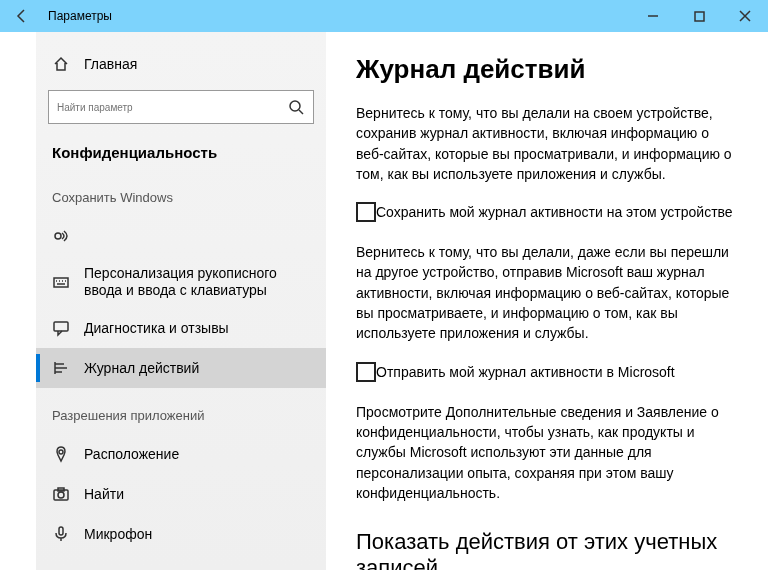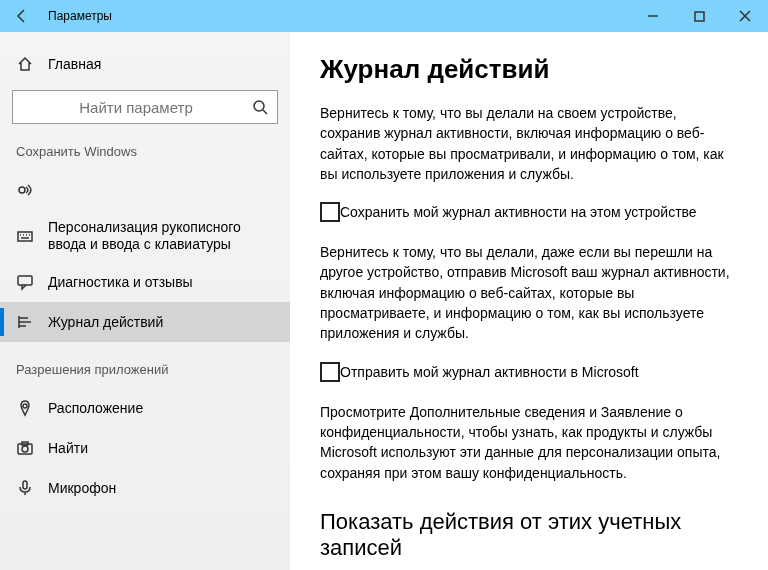--- a/index.html
+++ b/index.html
@@ -3,29 +3,29 @@
 <meta charset="utf-8">
 <style>
   * { box-sizing: border-box; margin: 0; padding: 0; }
   html, body { width: 768px; height: 570px; overflow: hidden; font-family: "Segoe UI", Tahoma, sans-serif; background: #fff; color: #000; }
   .titlebar { height: 32px; display: flex; align-items: center; background: #7dd3fc; font-size: 12px; }
   .titlebar .back { width: 44px; height: 32px; display: flex; align-items: center; justify-content: center; }
   .titlebar .title { flex: 1; padding-left: 4px; }
   .titlebar .winbtns { display: flex; }
   .titlebar .winbtn { width: 46px; height: 32px; display: flex; align-items: center; justify-content: center; }
   .layout { display: flex; height: calc(570px - 32px); }
-  .sidebar { width: 290px; background: linear-gradient(to bottom, #f4f4f4, #efefef); padding: 12px 0 0 0; overflow: hidden; }
+  .sidebar { width: 290px; background: linear-gradient(to bottom, #f4f4f4, #efefef); padding: 12px 0 0 0; overflow: hidden; margin-left: 36px; }
   .sidebar .row { display: flex; align-items: center; height: 40px; padding: 0 16px; font-size: 14px; gap: 14px; }
   .sidebar .row.heading { color: #555; font-size: 13px; height: 36px; margin-top: 10px; }
   .sidebar .row.selected { background: #d4d4d4; position: relative; }
   .sidebar .row.selected::before { content: ""; position: absolute; left: 0; top: 6px; bottom: 6px; width: 4px; background: #0078d7; }
   .sidebar .row .icon { width: 18px; height: 18px; display: flex; align-items: center; justify-content: center; flex-shrink: 0; }
   .sidebar .row .txt { flex: 1; line-height: 1.2; }
   .sidebar .search { margin: 6px 12px 10px 12px; height: 34px; border: 1px solid #999; background: #fff; display: flex; align-items: center; padding: 0 8px; }
-  .sidebar .search input { flex: 1; border: none; outline: none; font-size: 15px; background: transparent; text-align: center; }
+  .sidebar .search input { flex: 1; border: none; outline: none; font-size: 10px; background: transparent; }
   .sidebar .search .sicon { width: 18px; height: 18px; display:flex; align-items:center; justify-content:center; }
   .sidebar .current { font-weight: 600; padding: 0 16px; font-size: 15px; height: 36px; display:flex; align-items:center; }
   .content { flex: 1; padding: 22px 28px 0 30px; overflow: hidden; }
   .content h1 { font-size: 26px; font-weight: 600; margin-bottom: 18px; }
   .content h2 { font-size: 22px; font-weight: 400; margin: 26px 0 14px 0; }
   .content p { font-size: 14px; line-height: 1.45; margin-bottom: 18px; max-width: 420px; }
   .cb { display: flex; align-items: center; margin-bottom: 20px; font-size: 14px; }
   .cb .box { width: 20px; height: 20px; border: 2px solid #222; flex-shrink: 0; }
   .tall .txt { font-size: 14px; }
   svg { stroke: #333; fill: none; stroke-width: 1.5; }
@@ -73,20 +73,21 @@
     <div class="search">
       <input type="text" placeholder="Найти параметр" style="">
       <span class="sicon">
         <svg width="16" height="16">
             <circle cx="7" cy="7" r="5"></circle>
             <path d="M11 11 L15 15"></path>
           </svg>
       </span>
     </div>
 
+    <div class="current">Конфиденциальность</div>
 
     <div class="row heading">
       <span class="txt">Сохранить Windows</span>
     </div>
 
     <div class="row">
       <span class="icon">
         <svg width="18" height="18">
             <circle cx="6" cy="9" r="3"></circle>
             <path d="M10 6 Q14 9 10 12 M12 4 Q18 9 12 14"></path>

